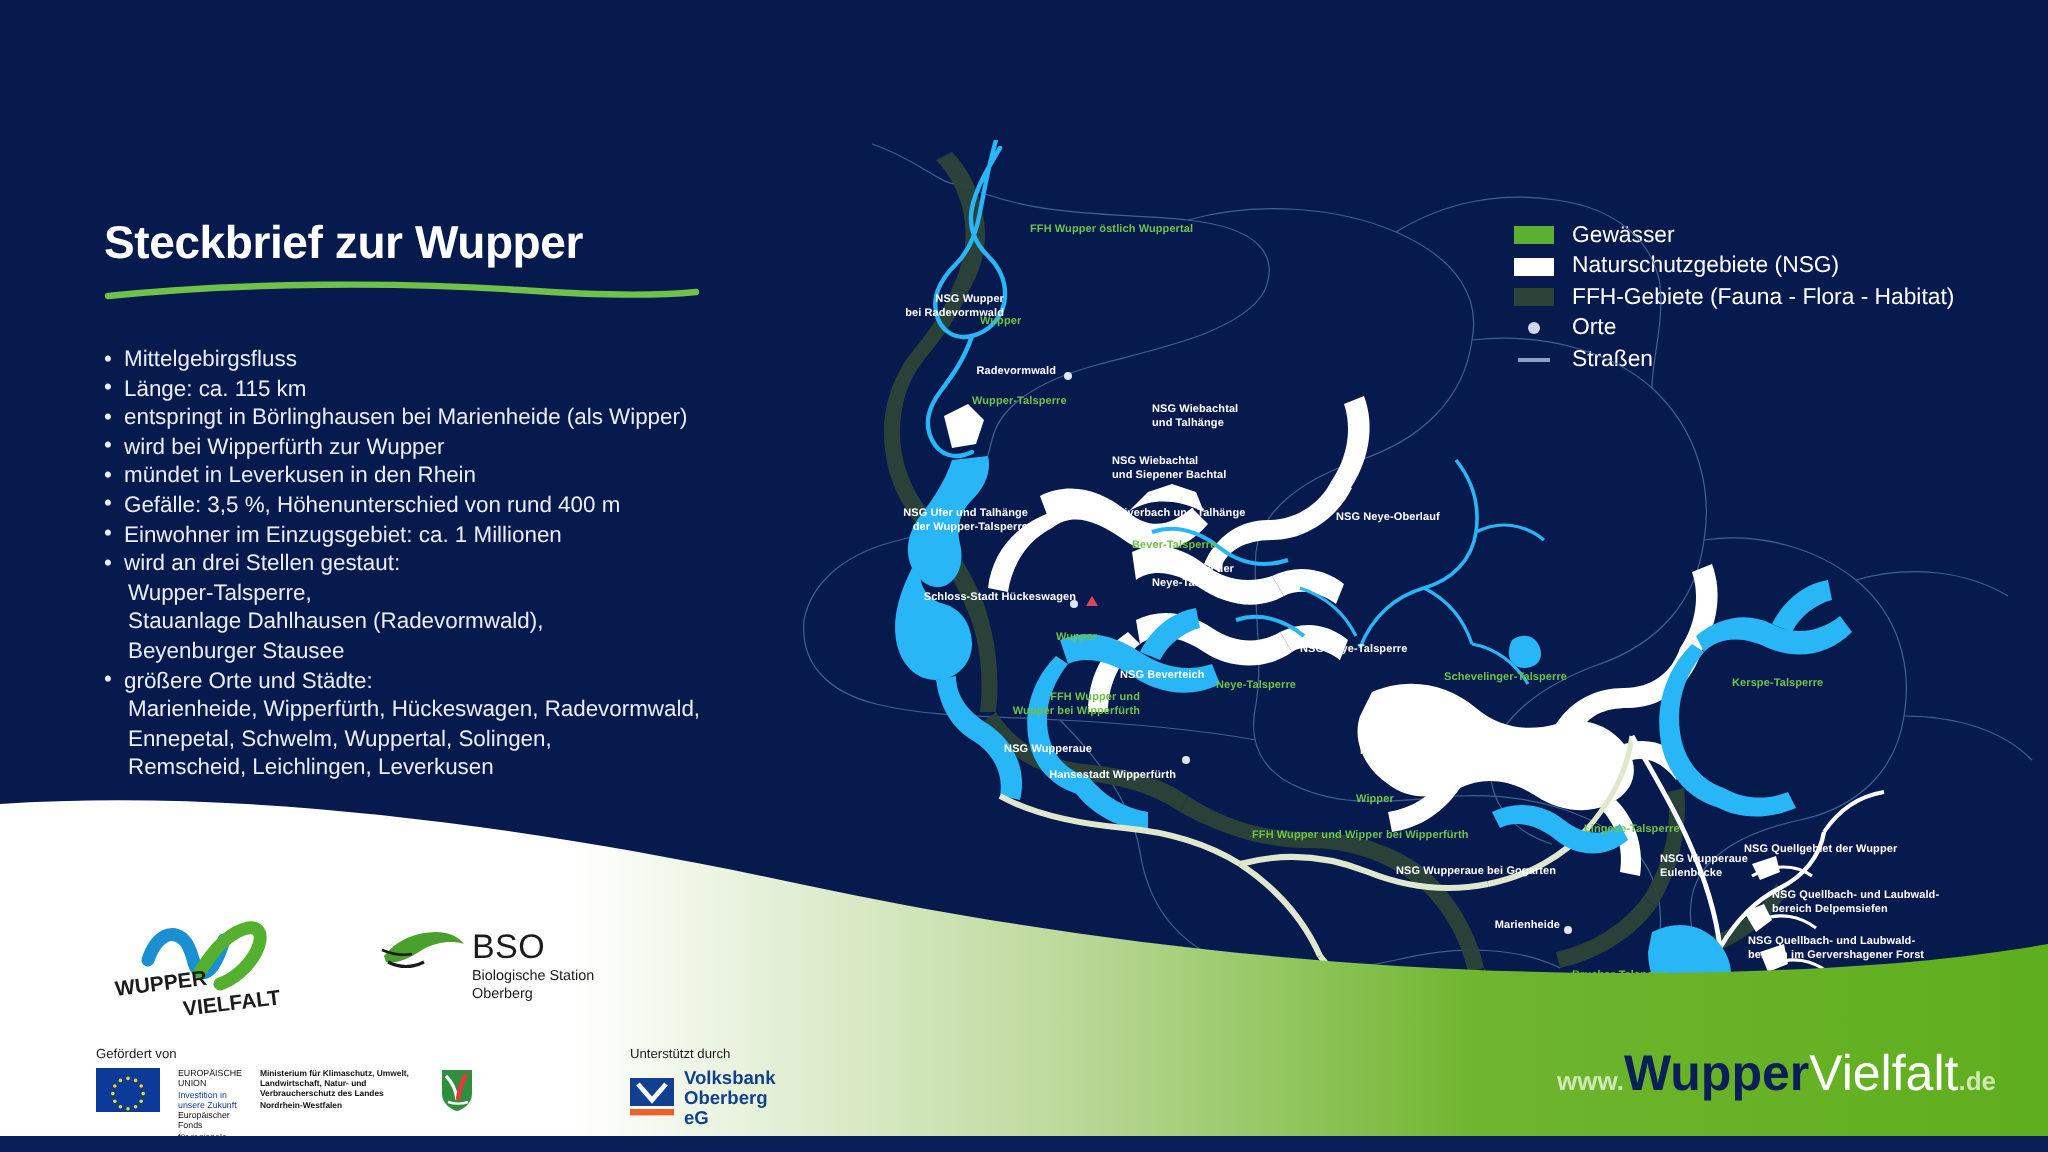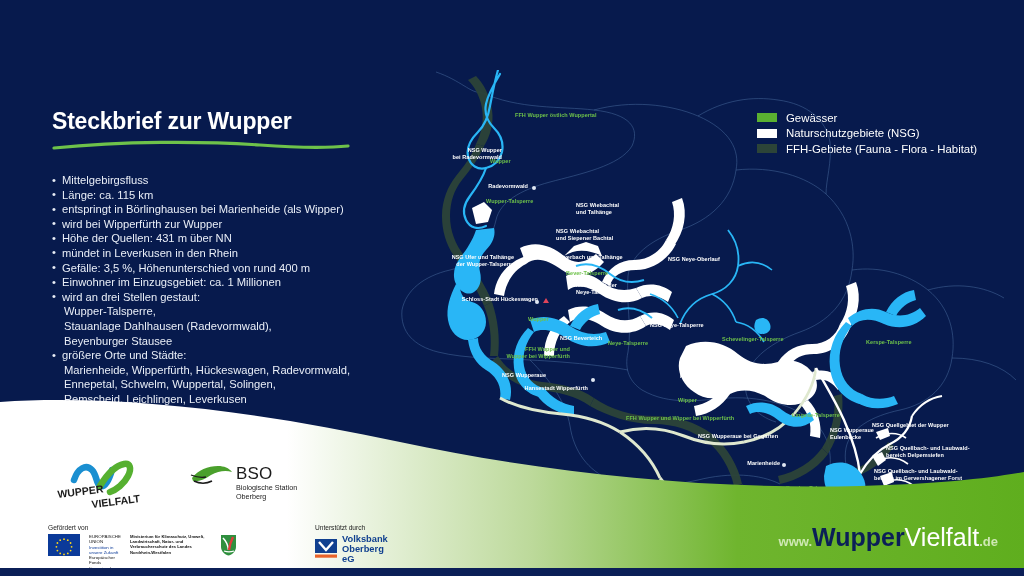--- a/index.html
+++ b/index.html
@@ -124,21 +124,20 @@
   <div class="panel">
     <div class="panel-title">Steckbrief zur Wupper</div>
     <svg class="rule" width="300" height="12" viewBox="0 0 300 12">
       <path d="M2,9 C70,2 150,2 208,6 C250,9 275,9 296,7" stroke="#6ec24a" stroke-width="3.2" fill="none" stroke-linecap="round"></path>
     </svg>
     <ul class="facts" id="facts-list">
         <li class="bul">Mittelgebirgsfluss</li>
         <li class="bul">Länge: ca. 115 km</li>
         <li class="bul">entspringt in Börlinghausen bei Marienheide (als Wipper)</li>
         <li class="bul">wird bei Wipperfürth zur Wupper</li>
-        <li class="bul">Höhe der Quellen: 431 m über NN</li>
         <li class="bul">mündet in Leverkusen in den Rhein</li>
         <li class="bul">Gefälle: 3,5 %, Höhenunterschied von rund 400 m</li>
         <li class="bul">Einwohner im Einzugsgebiet: ca. 1 Millionen</li>
         <li class="bul">wird an drei Stellen gestaut:</li>
         <li class="sub">Wupper-Talsperre,</li>
         <li class="sub">Stauanlage Dahlhausen (Radevormwald),</li>
         <li class="sub">Beyenburger Stausee</li>
         <li class="bul">größere Orte und Städte:</li>
         <li class="sub">Marienheide, Wipperfürth, Hückeswagen, Radevormwald,</li>
         <li class="sub">Ennepetal, Schwelm, Wuppertal, Solingen,</li>
@@ -151,20 +150,32 @@
         <span class="legend-key k-gewaesser"></span>
         <span class="legend-label">Gewässer</span>
       </div>
       <div class="legend-row">
         <span class="legend-key k-nsg"></span>
         <span class="legend-label">Naturschutzgebiete (NSG)</span>
       </div>
       <div class="legend-row">
         <span class="legend-key k-ffh"></span>
         <span class="legend-label">FFH-Gebiete (Fauna - Flora - Habitat)</span>
+      </div>
+      <div class="legend-row">
+        <span class="legend-key k-orte">
+          <i></i>
+        </span>
+        <span class="legend-label">Orte</span>
+      </div>
+      <div class="legend-row">
+        <span class="legend-key k-str">
+          <i></i>
+        </span>
+        <span class="legend-label">Straßen</span>
       </div>
     </div>
 
   <div class="map">
     <svg width="644" height="440" viewBox="0 0 644 440">
 
       <g stroke="#4a6da0" stroke-width="0.6" fill="none" opacity="0.85">
         <path d="M100,22 C140,40 180,36 214,40 C250,44 260,58 252,76"></path>
         <path d="M252,76 C240,96 200,104 170,112 C140,120 120,132 116,150"></path>
         <path d="M214,40 C250,30 290,34 318,46 C350,60 360,80 356,100"></path>

